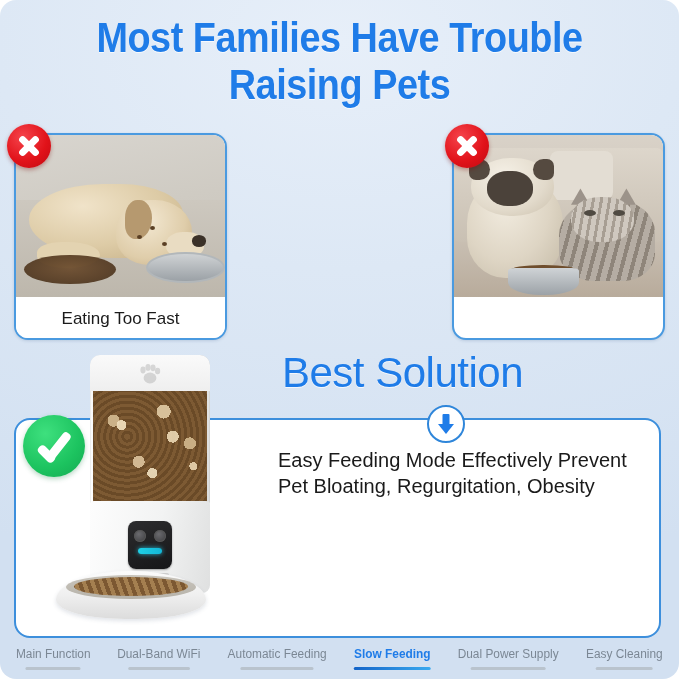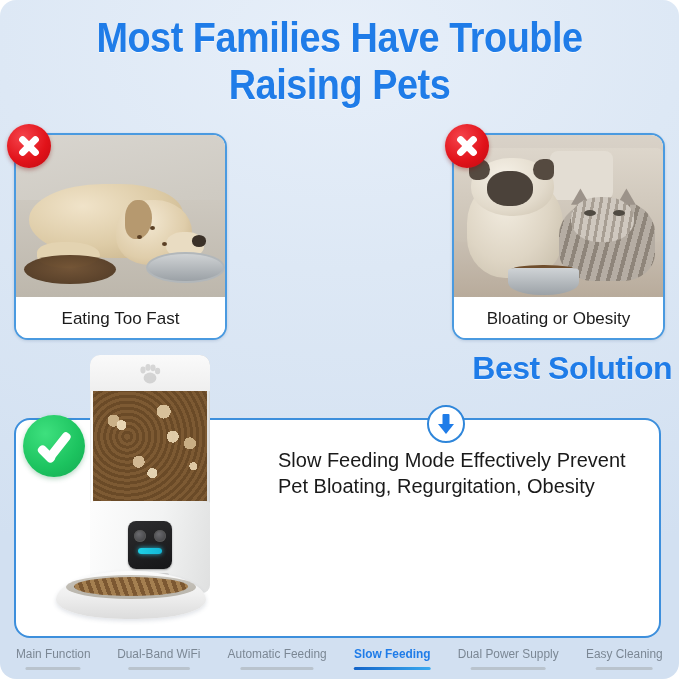--- a/index.html
+++ b/index.html
@@ -143,21 +143,21 @@
     border-radius:50%;
     background:linear-gradient(180deg,#c030b5,#9d1791);}
   .pf-dirt{position:absolute;left:-4%;bottom:22%;width:60%;height:26%;
     border-radius:50%;
     background:repeating-linear-gradient(80deg,#9b4f8f 0 3px,#d27fc6 3px 6px);
     opacity:.85;}
 
   
   .best{
     position:absolute;left:282px;top:352px;width:390px;
-    text-align:right;color:#1f7ce8;font-weight:700;font-size:32px;
+    text-align:left;color:#1f7ce8;font-weight:400;font-size:42px;
     line-height:1;letter-spacing:-0.5px;
     text-shadow:0 1px 0 rgba(255,255,255,.7);
   }
   
   .panel{
     position:absolute;left:14px;top:418px;width:647px;height:220px;
     border:2px solid #3d8fdc;border-radius:16px;background:#fff;
     box-sizing:border-box;
   }
   .arrow-badge{
@@ -346,37 +346,36 @@
         <div class="pug-face"></div>
         <div class="cat-body"></div>
         <div class="cat-ear-l"></div>
         <div class="cat-ear-r"></div>
         <div class="cat-head"></div>
         <div class="cat-eye" style="left:62%"></div>
         <div class="cat-eye" style="left:76%"></div>
         <div class="bowl2-food"></div>
         <div class="bowl2"></div>
       </div>
-      <div class="card-cap">Bloating or Obesity</div>
     </div>
 
 
   </div>
 
   <div class="best">Best Solution</div>
 
   <div class="panel"></div>
 
   <div class="arrow-badge">
     <div class="shaft"></div>
       <div class="head"></div>
   </div>
 
   <div class="panel-text">
-    <p class="sol-title">Slow Feeding Mode Effectively Prevent Pet Bloating, Regurgitation, Obesity</p>
+    <p class="sol-title">Easy Feeding Mode Effectively Prevent Pet Bloating, Regurgitation, Obesity</p>
   </div>
 
   <div class="product">
     <div class="check">
       <div class="c1"></div>
         <div class="c2"></div>
     </div>
     <div class="bowl-back"></div>
     <div class="hopper">
       <div class="food"></div>

